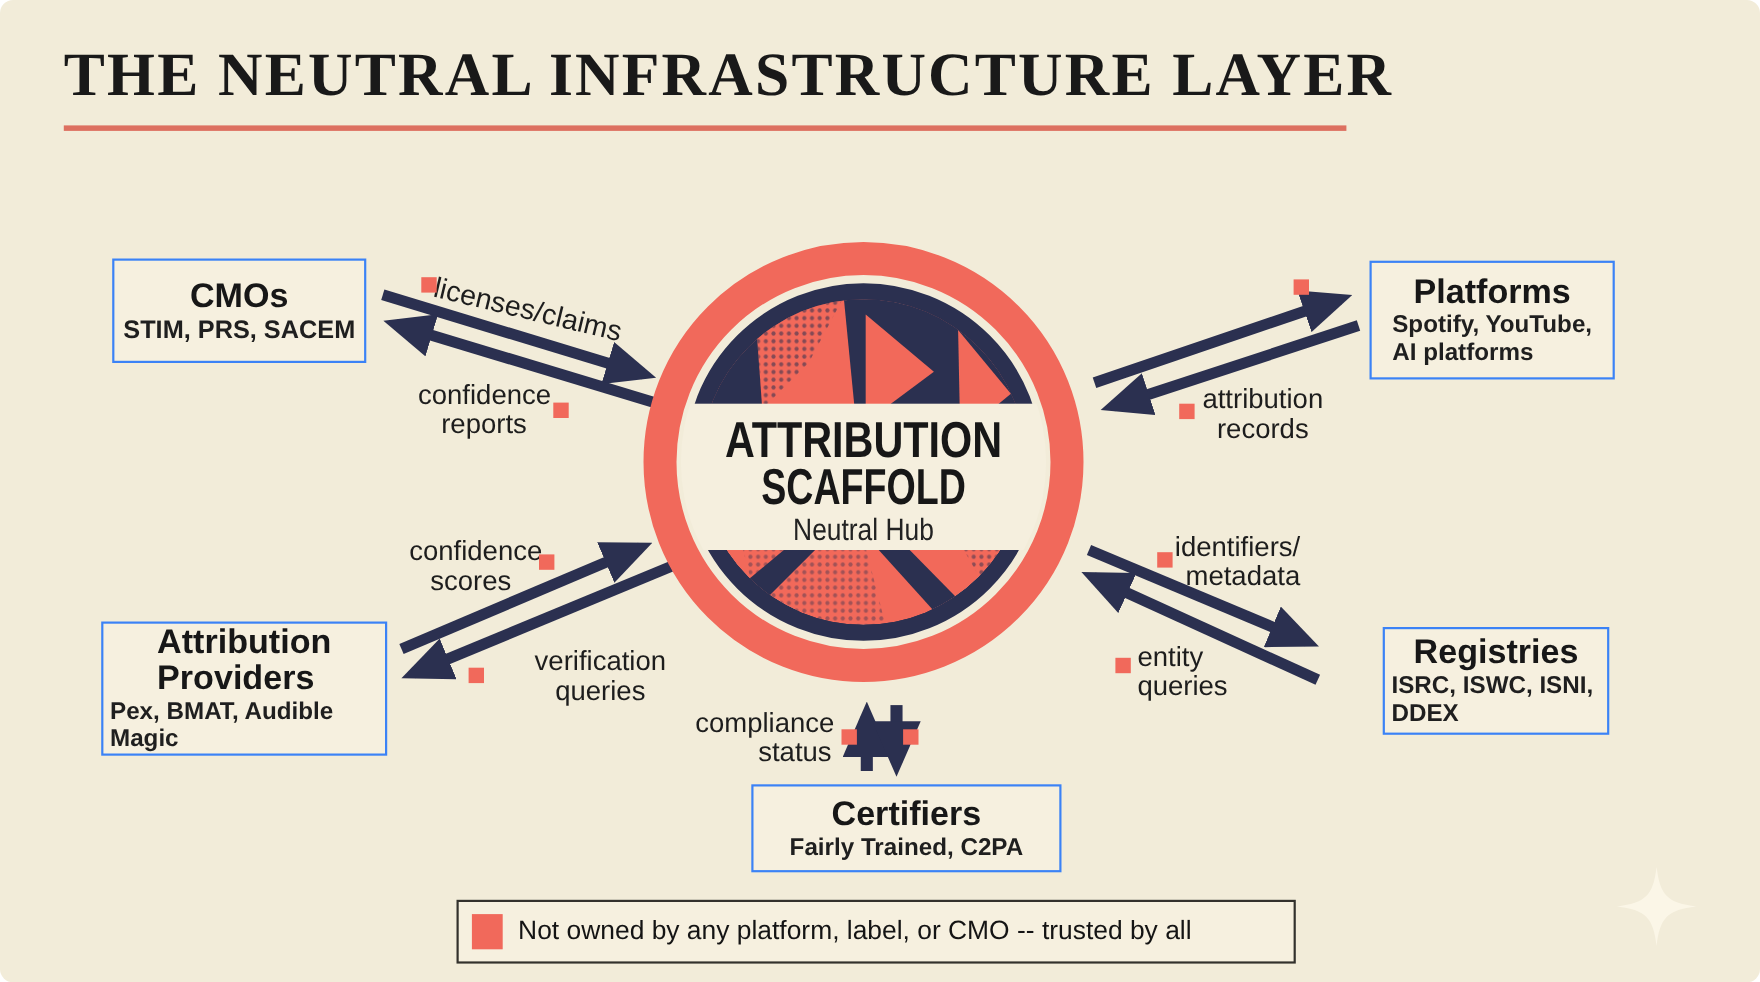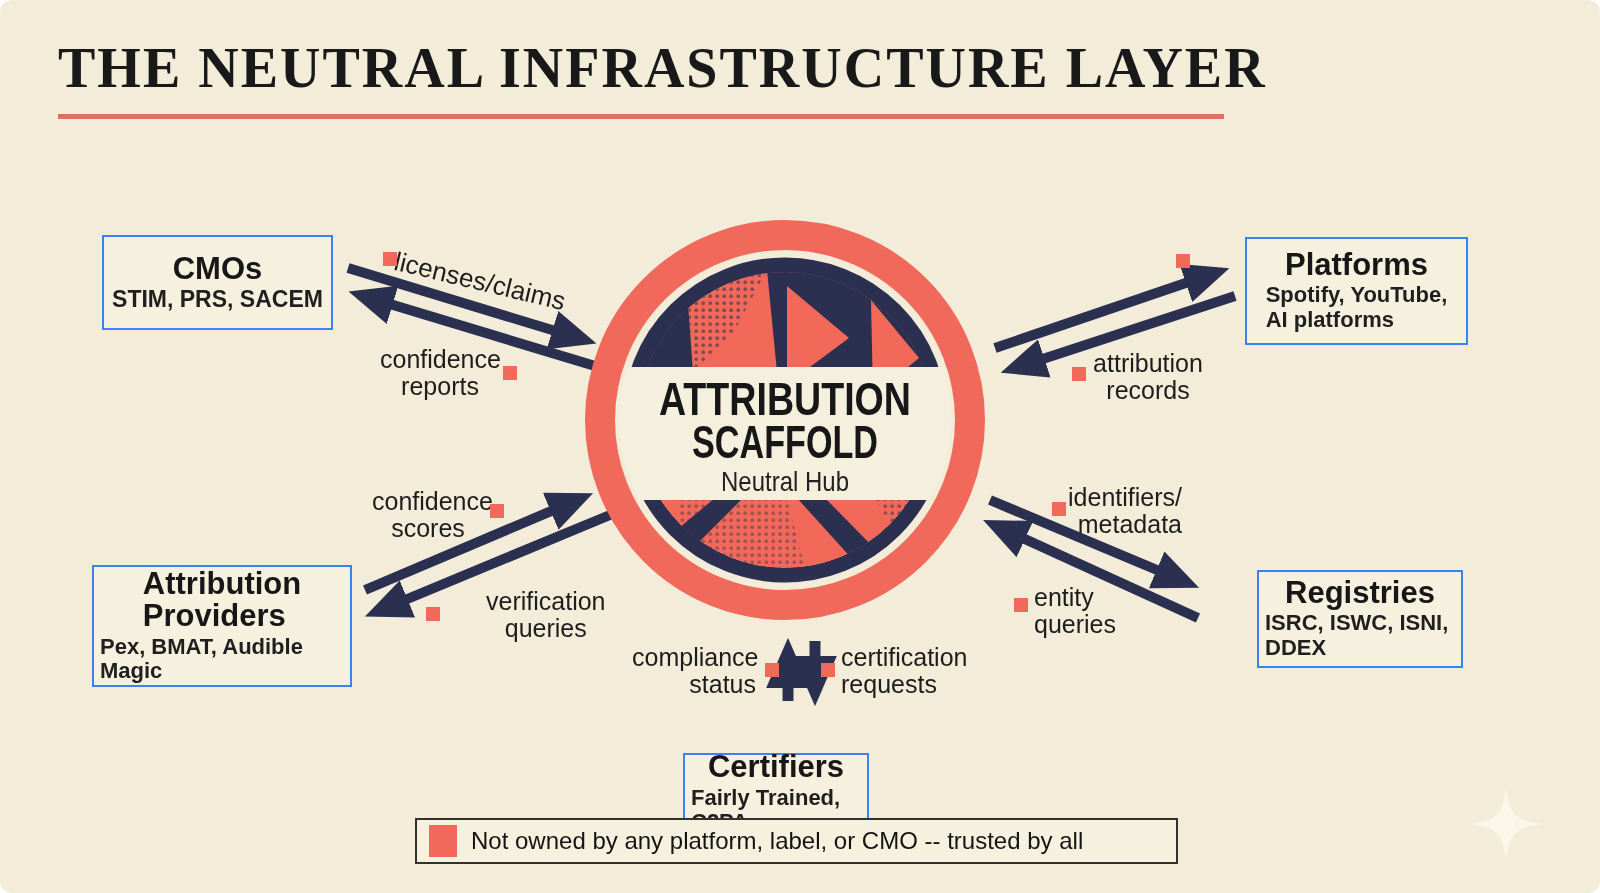--- a/index.html
+++ b/index.html
@@ -19,40 +19,40 @@
   
   .ebox{position:absolute;background:#f6f0df;border:2px solid #3b82f6;
         display:flex;flex-direction:column;align-items:center;justify-content:center;
         text-align:left;box-sizing:border-box;padding:4px 6px;}
   .ebox .etitle{font-weight:bold;font-size:31px;line-height:1.04;color:#171717;white-space:pre-line;}
   .ebox .esub{font-size:22px;line-height:1.12;color:#1f1f1f;margin-top:2px;white-space:pre-line;font-weight:bold;}
   .box-cmos{left:102px;top:235px;width:231px;height:95px;}
   .box-platforms{left:1245px;top:237px;width:223px;height:108px;}
   .box-ap{left:92px;top:565px;width:260px;height:122px;}
   .box-registries{left:1257px;top:570px;width:206px;height:98px;}
-  .box-certifiers{left:683px;top:713px;width:186px;height:80px;margin-top:40px;}
+  .box-certifiers{left:683px;top:713px;width:282px;height:80px;}
 
   
   .flabel{position:absolute;font-size:25px;line-height:1.06;color:#1d1d1d;
           white-space:pre-line;}
   .sq{position:absolute;width:14px;height:14px;background:#f1695b;}
 
   .lbl-licenses{left:398px;top:248px;transform:rotate(13.5deg);transform-origin:left top;font-size:26px;}
   .lbl-confreports{left:380px;top:346px;width:120px;text-align:center;}
   .lbl-usage{left:1030px;top:236px;width:142px;text-align:center;}
   .lbl-attrec{left:1092px;top:350px;width:112px;text-align:center;}
   .lbl-confscores{left:372px;top:488px;width:112px;text-align:center;}
   .lbl-verif{left:446px;top:588px;text-align:center;margin-left:40px;}
   .lbl-ident{left:1066px;top:484px;width:116px;text-align:right;}
   .lbl-entq{left:1034px;top:584px;text-align:left;}
   .lbl-compl{left:632px;top:644px;width:124px;text-align:right;}
   .lbl-certreq{left:841px;top:644px;text-align:left;}
 
   
-  .legend{position:absolute;left:415px;top:818px;width:763px;height:46px;
+  .legend{position:absolute;left:415px;top:818px;width:763px;height:58px;
           background:#f6f0df;border:2px solid #33312c;box-sizing:border-box;
           display:flex;align-items:center;gap:14px;padding:0 12px;}
   .legend-swatch{width:28px;height:32px;background:#f1695b;flex:0 0 auto;}
   .legend-text{font-size:24px;color:#141414;}
 
   svg{position:absolute;left:0;top:0;}
   .arrows-layer{left:0;top:0;pointer-events:none;}
   .hub-svg{left:575px;top:210px;}
   .sparkle-svg{left:1446px;top:766px;}
 </style>
@@ -181,22 +181,20 @@
   <div class="sq" style="left:1052px;top:502px;"></div>
 
   <div class="flabel lbl-entq">entity
 queries</div>
   <div class="sq" style="left:1014px;top:598px;"></div>
 
   <div class="flabel lbl-compl">compliance
 status</div>
   <div class="sq" style="left:765px;top:663px;"></div>
 
-  <div class="flabel lbl-certreq">certification
-requests</div>
   <div class="sq" style="left:821px;top:663px;"></div>
 
   <div class="legend">
     <div class="legend-swatch"></div>
     <div class="legend-text">Not owned by any platform, label, or CMO -- trusted by all</div>
   </div>
 
   <svg class="sparkle-svg" width="120" height="120" viewBox="0 0 120 120">
     <path d="M60,22 C63,48 70,55 96,58 C70,61 63,68 60,94 C57,68 50,61 24,58 C50,55 57,48 60,22 Z" fill="#fbf6e7"></path>
   </svg>

